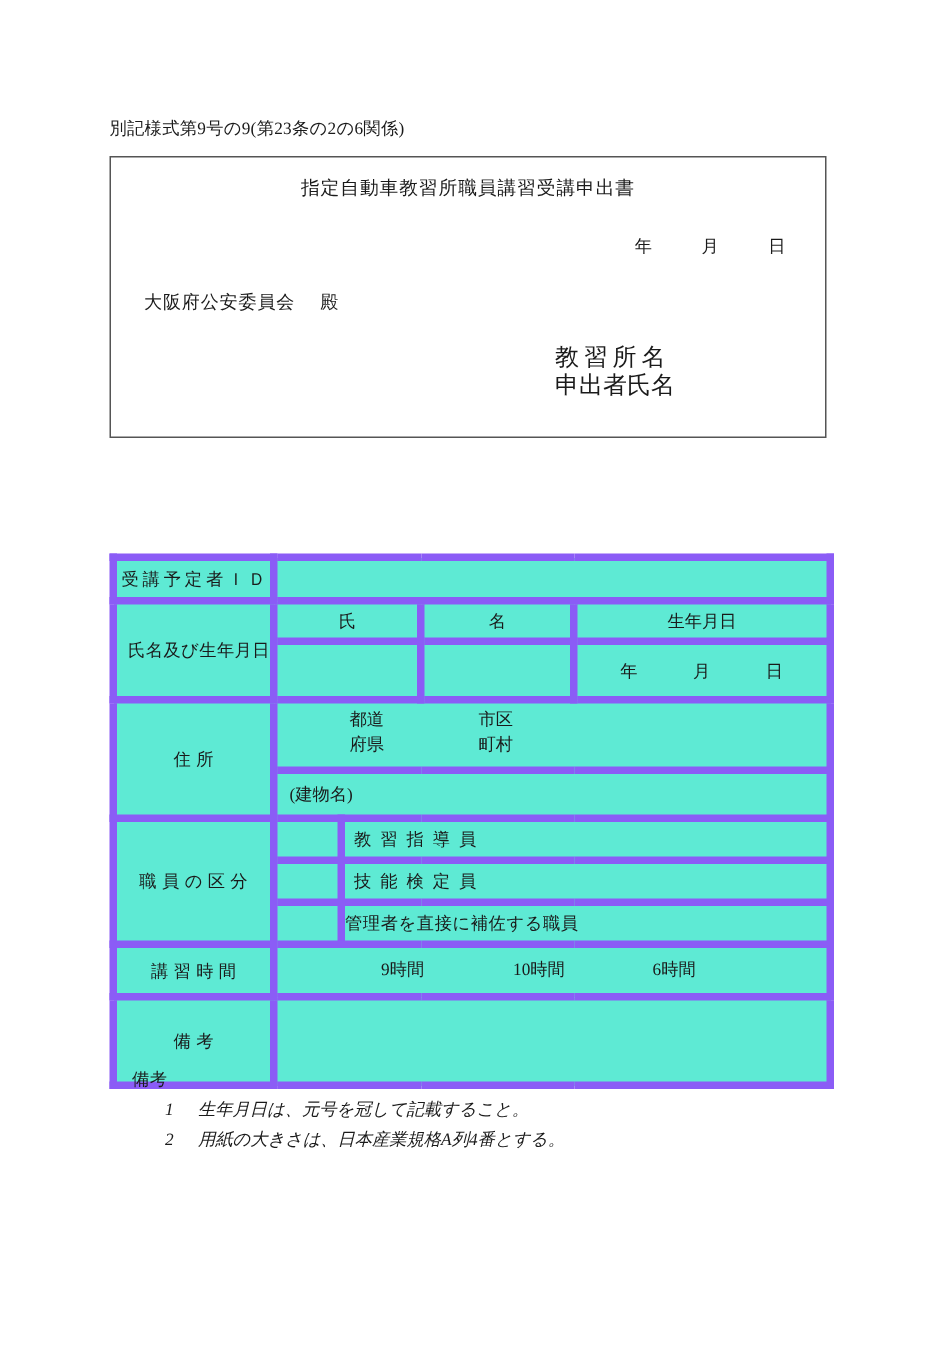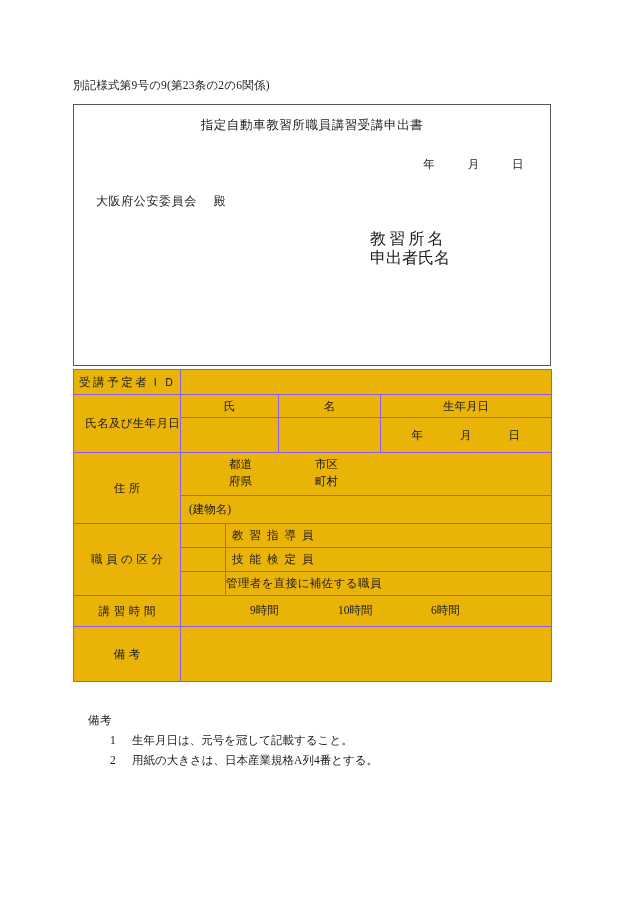--- a/index.html
+++ b/index.html
@@ -32,21 +32,21 @@
     letter-spacing: 0.2px;
     white-space: nowrap;
   }
 
   
   .statement-box {
     position: absolute;
     left: 73px;
     top: 104px;
     width: 478px;
-    height: 262px;
+    height: 188px;
     border: 1px solid #555;
     box-sizing: border-box;
     background: #fff;
   }
 
   .doc-title {
     position: absolute;
     left: 0;
     top: 12px;
     width: 100%;
@@ -102,24 +102,24 @@
   .data-table {
     position: absolute;
     left: 73px;
     top: 369px;
     width: 478px;
     border-collapse: collapse;
     table-layout: fixed;
     font-size: 11.5px;
   }
   .data-table td {
-    border: 1px solid #8b5cf6;
+    border: 5px solid #8b5cf6;
     padding: 0;
     vertical-align: middle;
-    background: #eab308;
+    background: #5eead4;
   }
 
   .lbl {
     text-align: center;
     font-size: 11.5px;
   }
   .lbl-spread {
     
     display: block;
     text-align: center;
@@ -193,20 +193,21 @@
     position: absolute;
     left: 88px;
     top: 710px;
     font-size: 11.5px;
     line-height: 20px;
   }
   .notes-title { letter-spacing: 0.4px; }
   .note-item {
     white-space: nowrap;
     padding-left: 22px;
+    font-style: italic;
   }
   .note-item .num { display: inline-block; width: 22px; }
 </style>
 </head>
 <body>
 
 <div class="page">
 
   <div class="form-number">別記様式第9号の9(第23条の2の6関係)</div>
 

